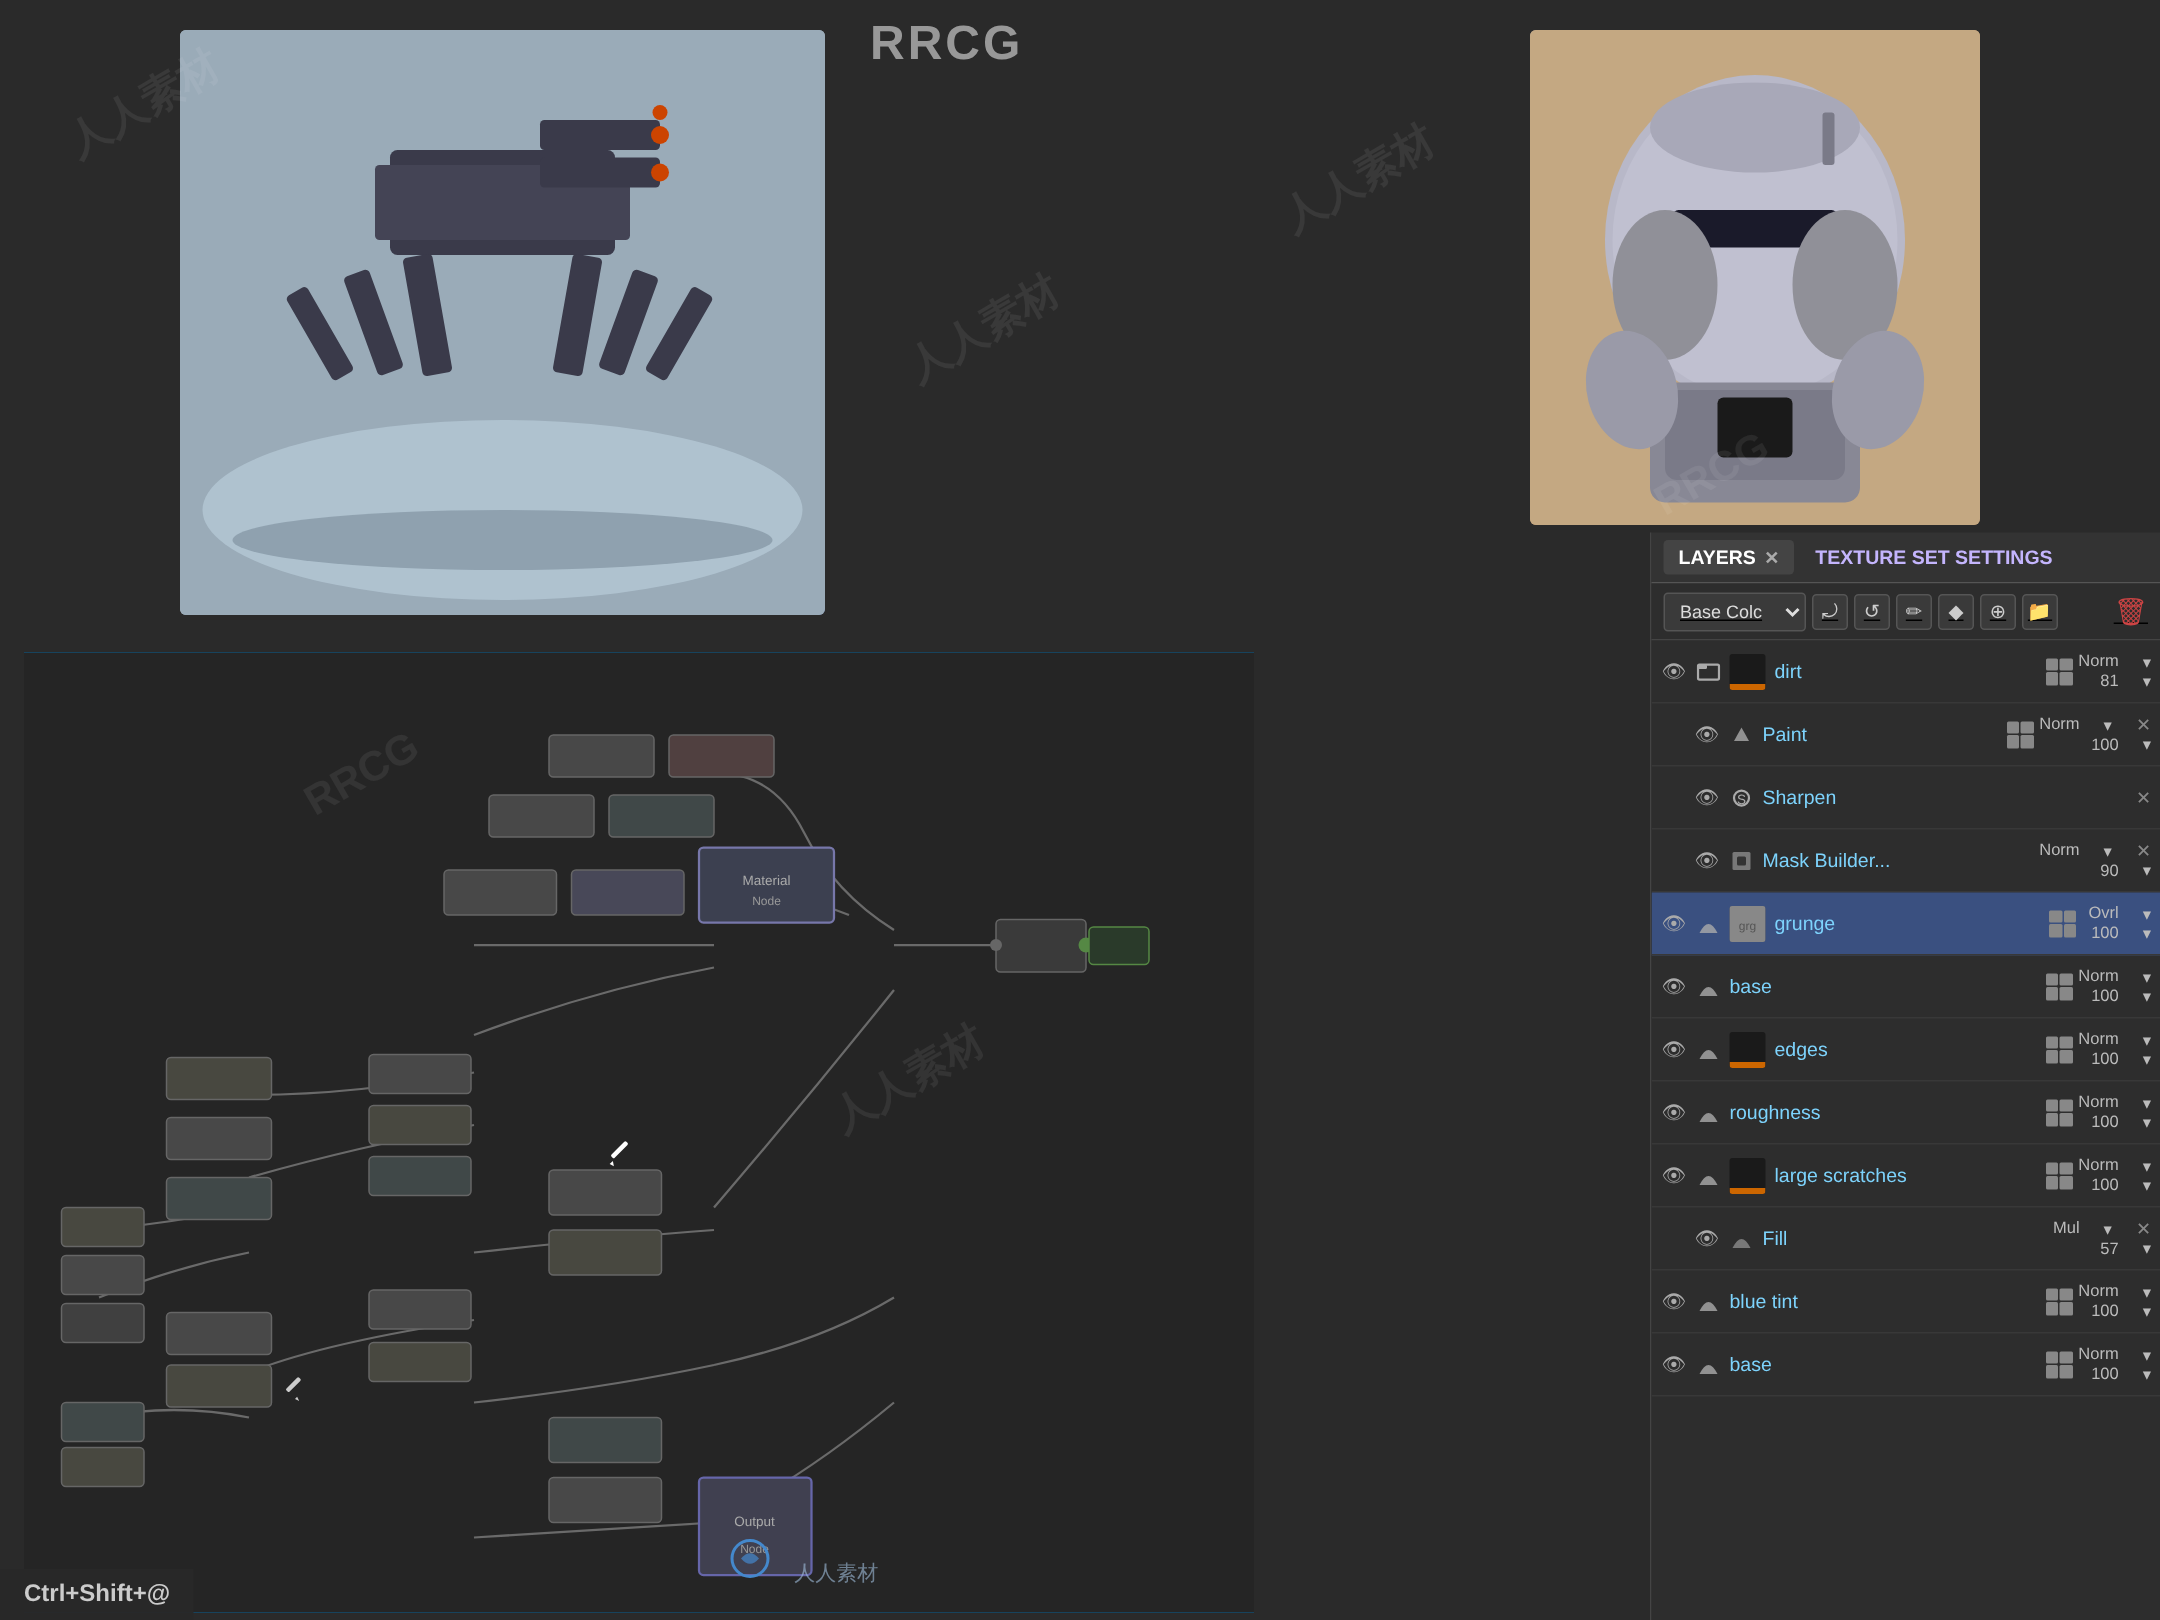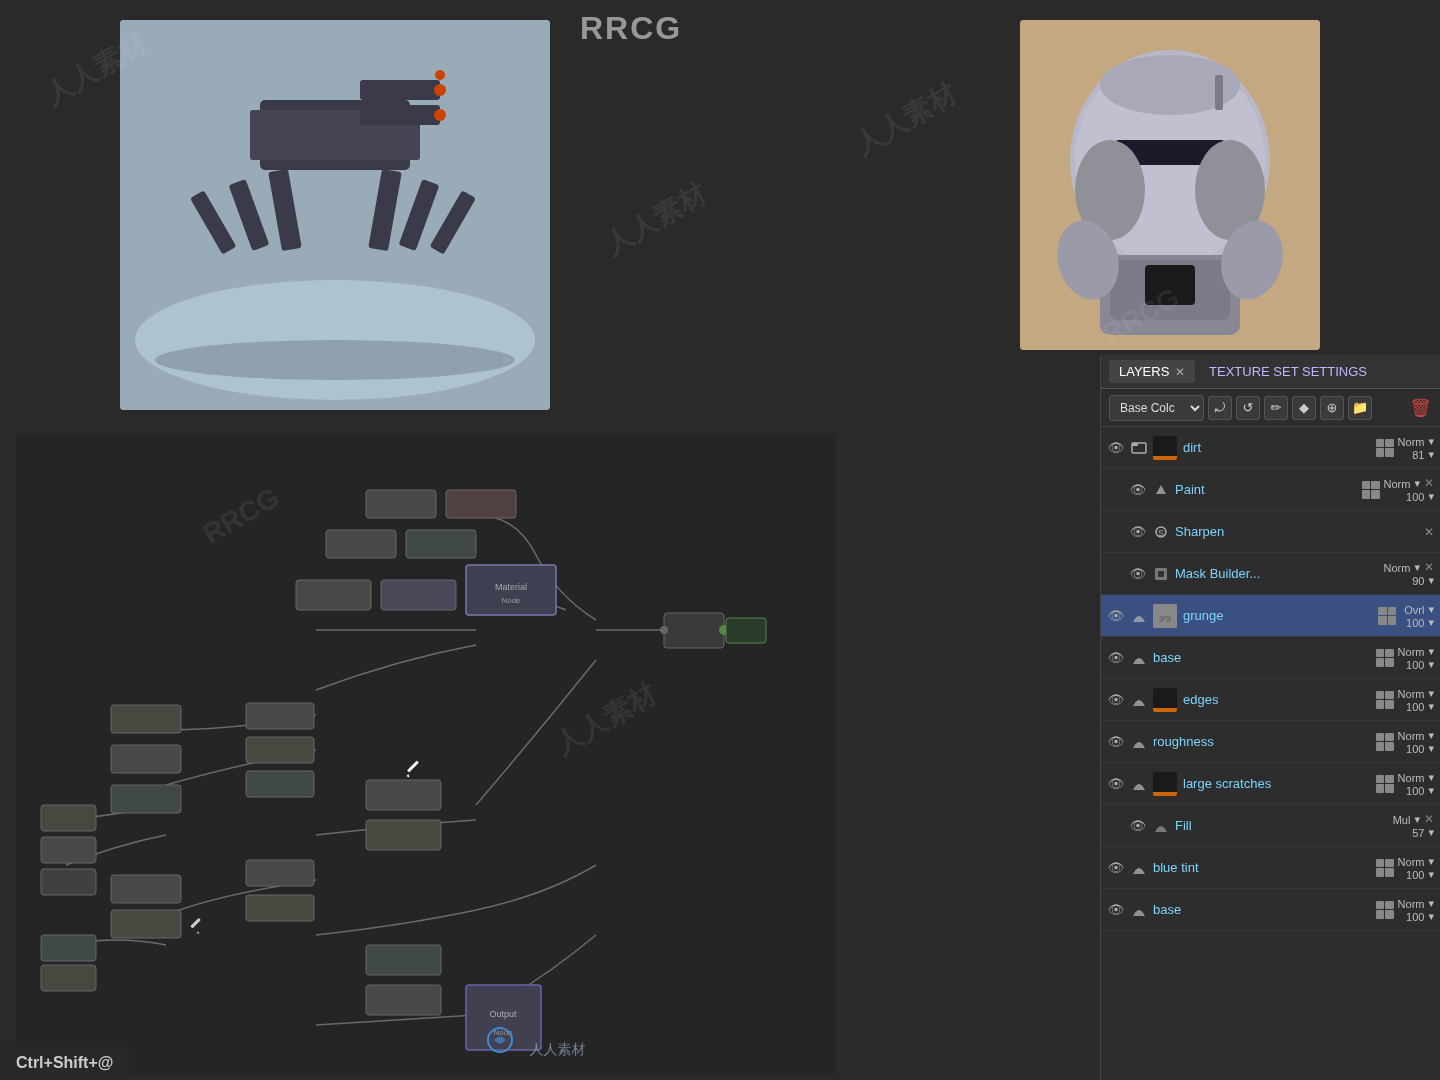--- a/index.html
+++ b/index.html
@@ -114,21 +114,21 @@
       align-items: center;
       background: #333;
       border-bottom: 1px solid #555;
       padding: 0 8px;
       height: 34px;
       gap: 4px;
     }
     .panel-tab {
       padding: 4px 10px;
       font-size: 13px;
-      font-weight: normal;
+      font-weight: bold;
       cursor: pointer;
       border-radius: 3px;
     }
     .panel-tab.active {
       color: #fff;
       background: #444;
     }
     .panel-tab.inactive {
       color: #c4b5fd;
     }
@@ -141,20 +141,21 @@
 
     
     .panel-toolbar {
       display: flex;
       align-items: center;
       background: #2d2d2d;
       padding: 4px 8px;
       gap: 4px;
       height: 38px;
       border-bottom: 1px solid #444;
+      text-decoration: underline;
     }
     .toolbar-dropdown {
       background: #3a3a3a;
       border: 1px solid #555;
       color: #ddd;
       font-size: 12px;
       padding: 2px 6px;
       border-radius: 3px;
       cursor: pointer;
       height: 26px;
@@ -296,22 +297,22 @@
       margin-left: 2px;
     }
     .layer-right {
       display: flex;
       flex-direction: column;
       align-items: flex-end;
       gap: 0;
     }
     .layer-right-row {
       display: flex;
-      align-items: flex-end;
-      gap: 2px;
+      align-items: center;
+      gap: 14px;
     }
 
     
     .nodes-svg {
       position: absolute;
       top: 0; left: 0;
       width: 100%;
       height: 100%;
     }
 

